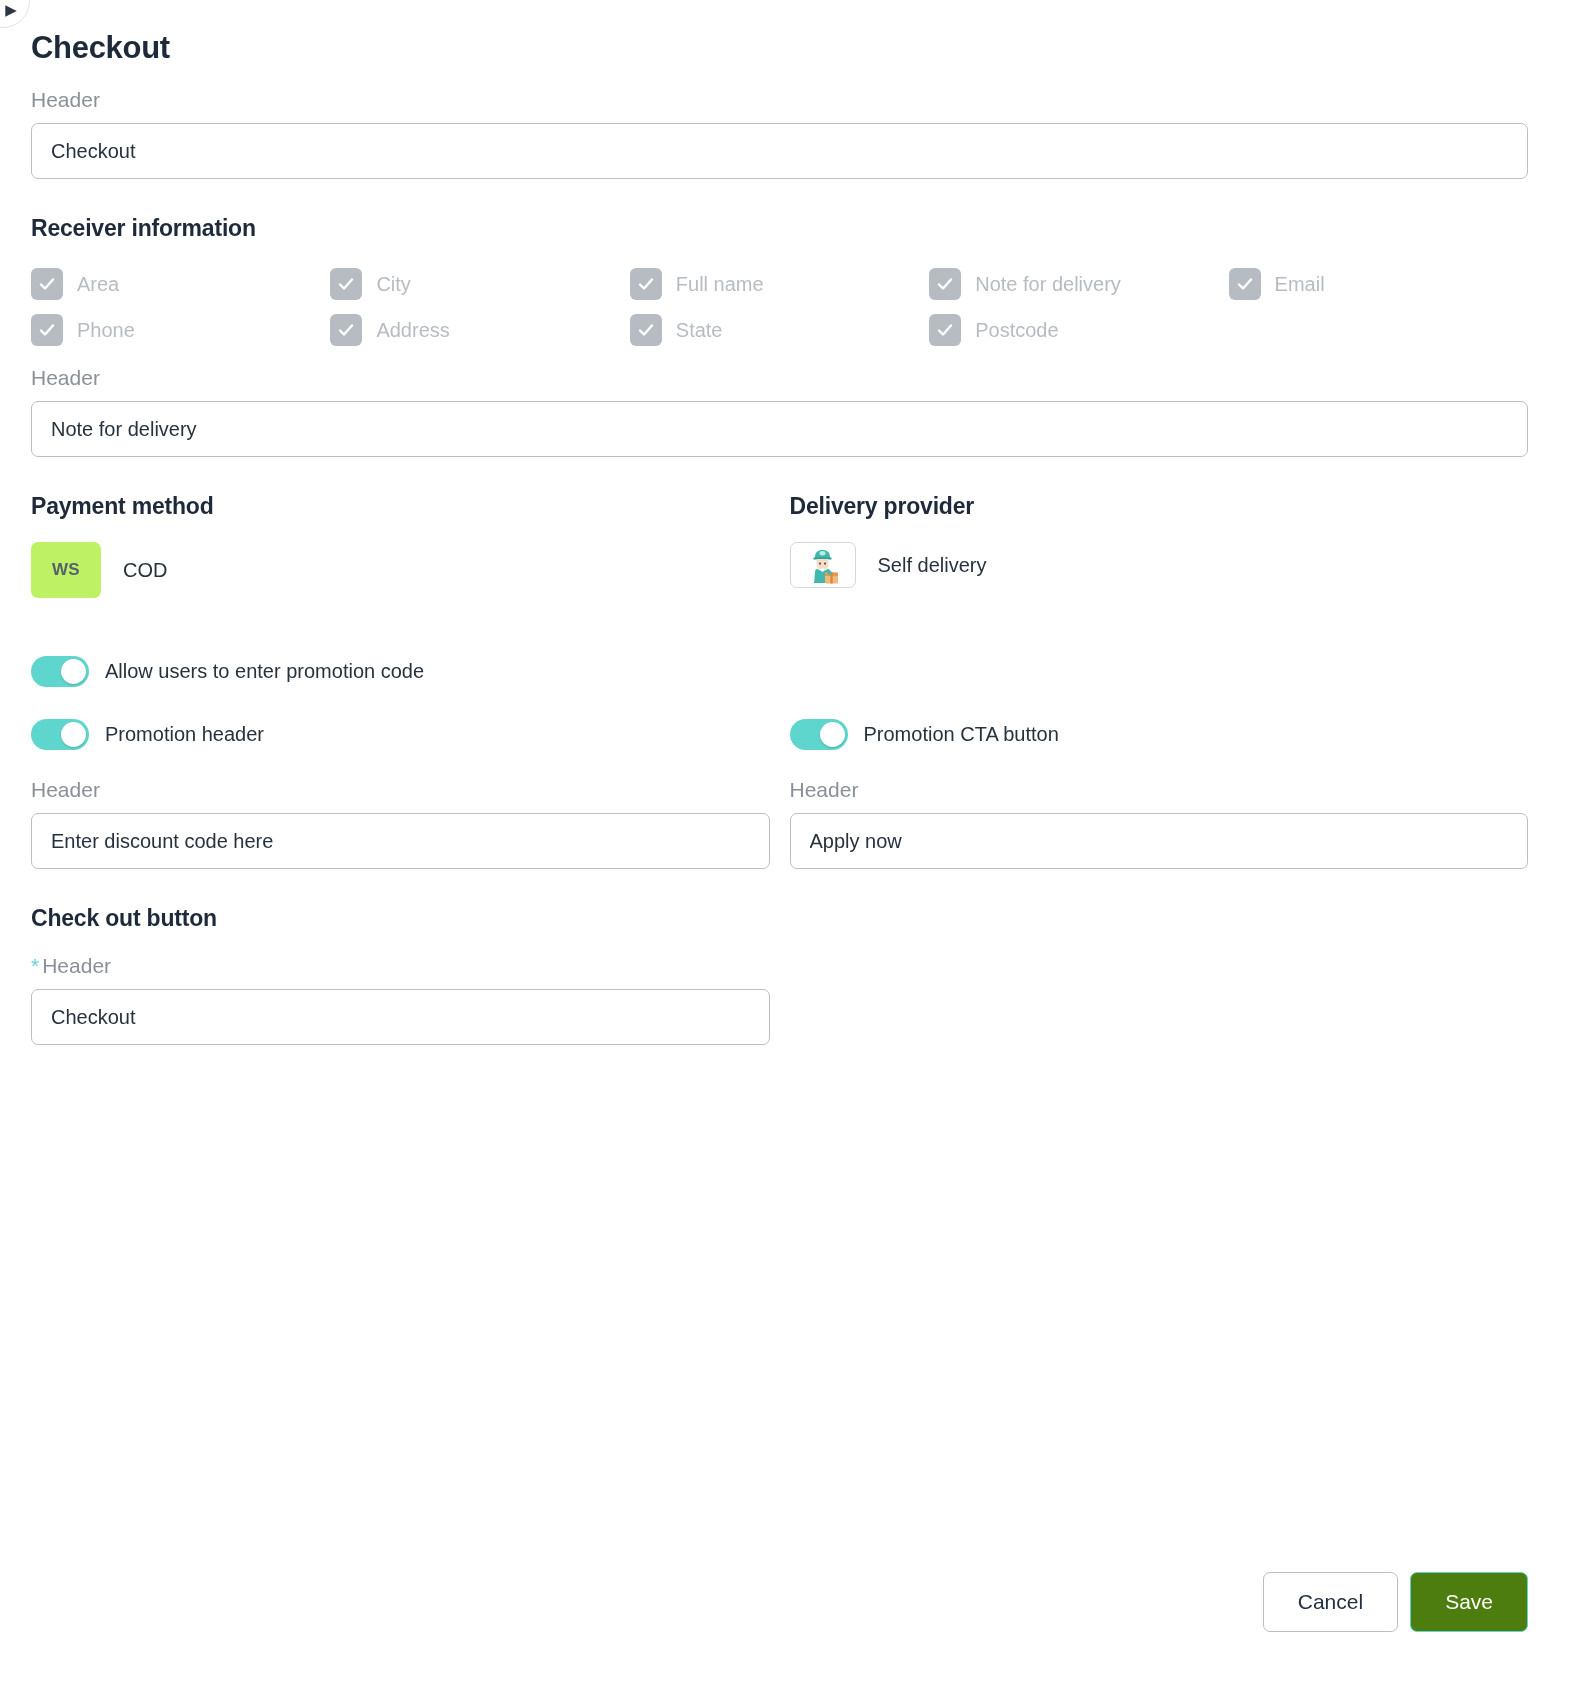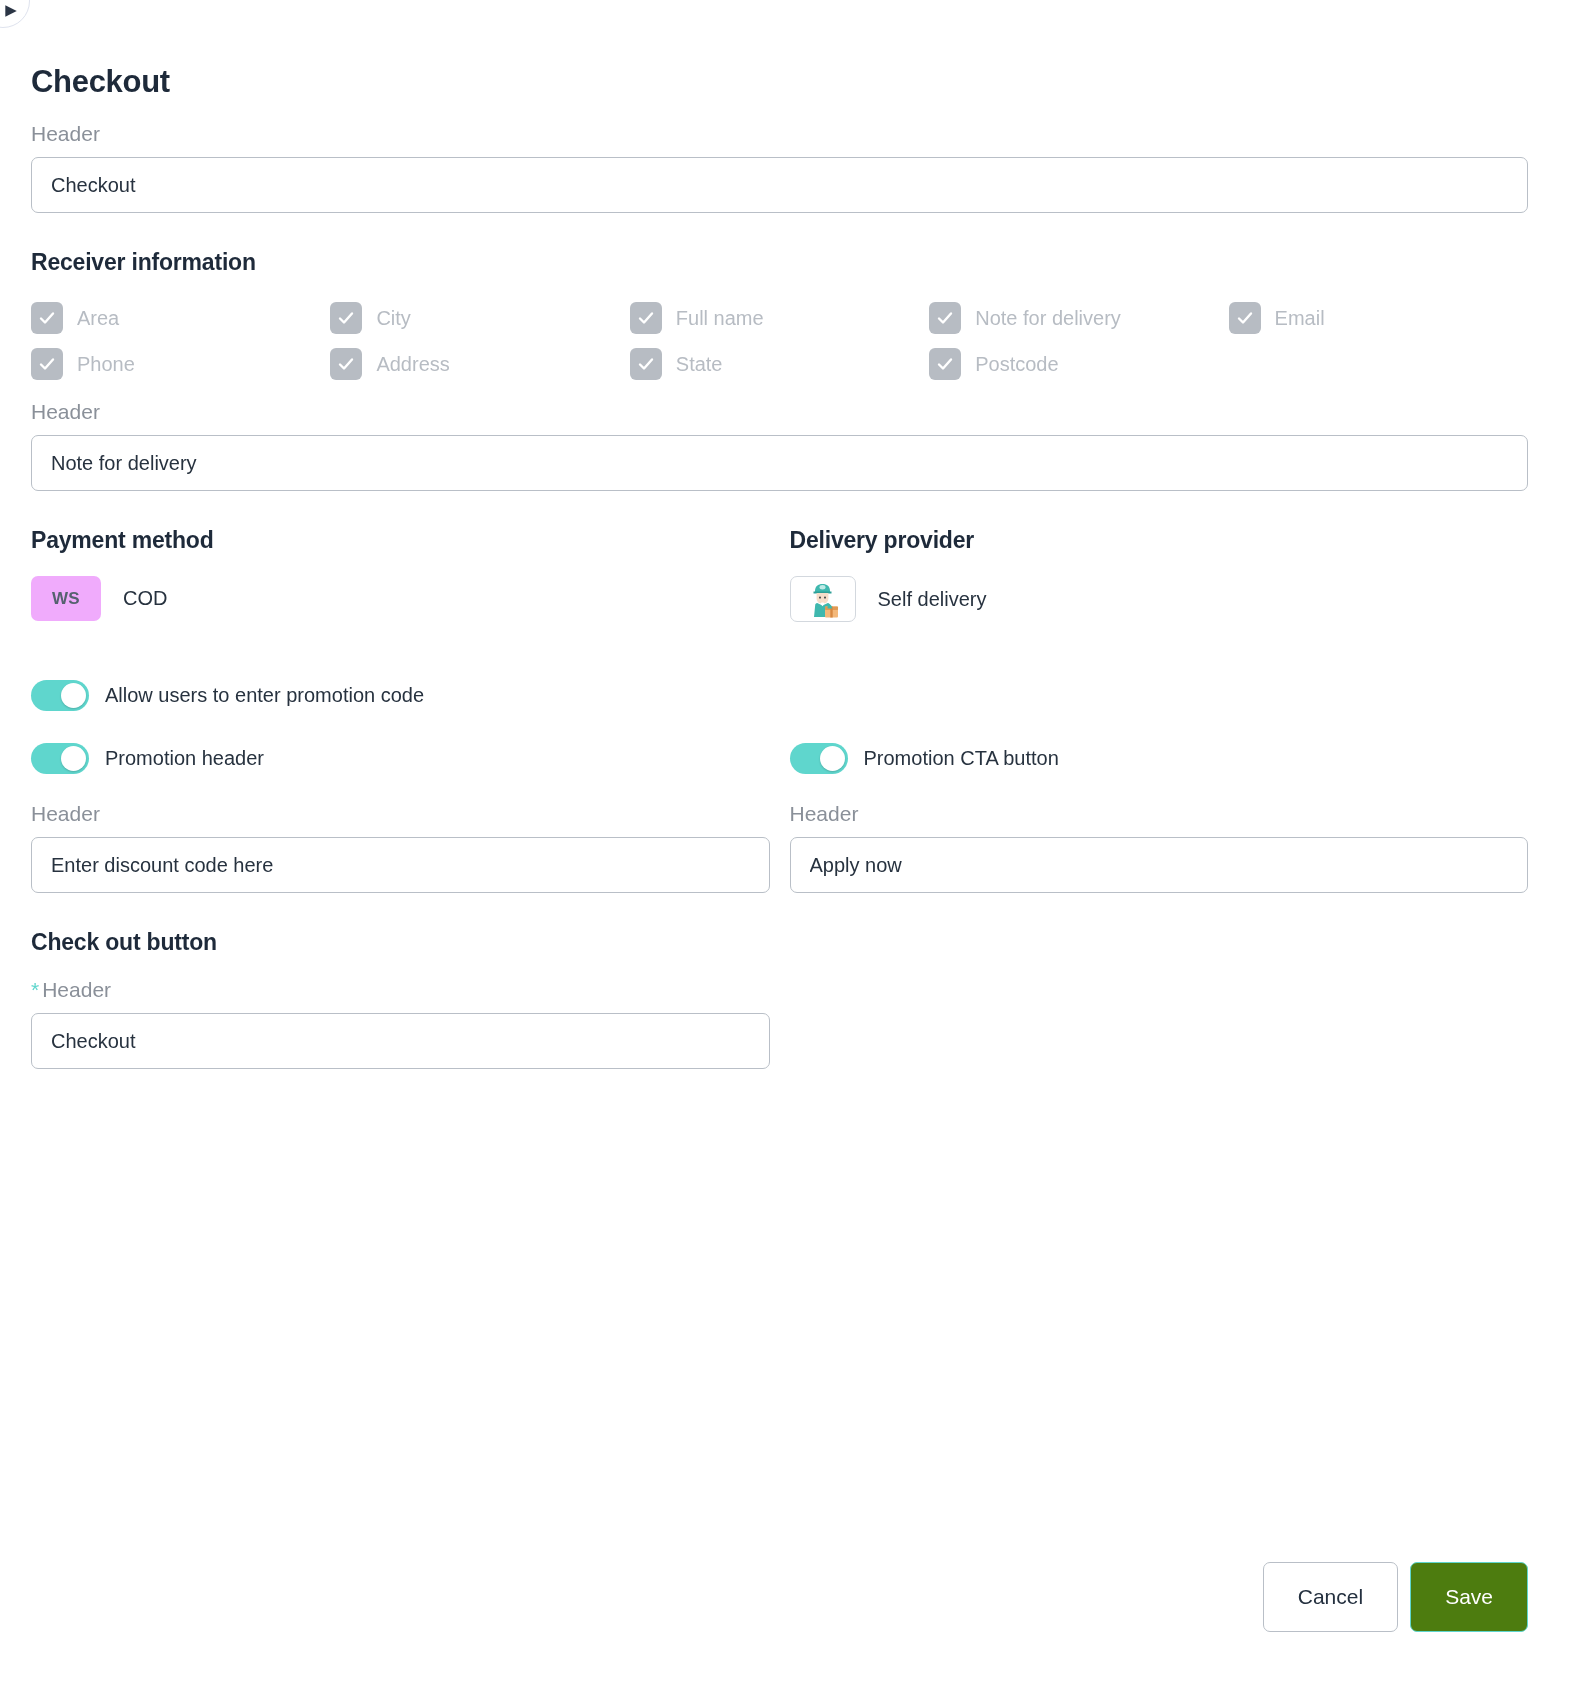--- a/index.html
+++ b/index.html
@@ -42,21 +42,21 @@
     color: #2b3545;
     font-size: 15px;
     line-height: 1;
   }
 
   .content {
     position: absolute;
     left: 0;
     top: 0;
     width: 1574px;
-    padding: 64px 46px 0 31px;
+    padding: 30px 46px 0 31px;
   }
 
   .page-title {
     font-size: 31px;
     font-weight: bold;
     letter-spacing: -0.3px;
     color: #1e2a3a;
     margin-bottom: 22px;
   }
 
@@ -131,23 +131,23 @@
 
   
   .tile-row {
     display: flex;
     align-items: center;
     gap: 22px;
     margin-top: 22px;
   }
   .tile-badge {
     width: 70px;
-    height: 45px;
+    height: 56px;
     border-radius: 7px;
-    background: #f0abfc;
+    background: #bef264;
     display: flex;
     align-items: center;
     justify-content: center;
     font-size: 17px;
     font-weight: bold;
     color: #55616f;
     letter-spacing: 0.4px;
     flex: 0 0 auto;
   }
   .tile-name {
@@ -198,21 +198,21 @@
 
   
   .footer {
     position: absolute;
     right: 46px;
     bottom: 62px;
     display: flex;
     gap: 12px;
   }
   .btn {
-    height: 70px;
+    height: 60px;
     border-radius: 7px;
     font-family: "Liberation Sans", sans-serif;
     font-size: 21px;
     cursor: pointer;
     padding: 0 34px;
     display: flex;
     align-items: center;
     justify-content: center;
   }
   .btn-cancel {

